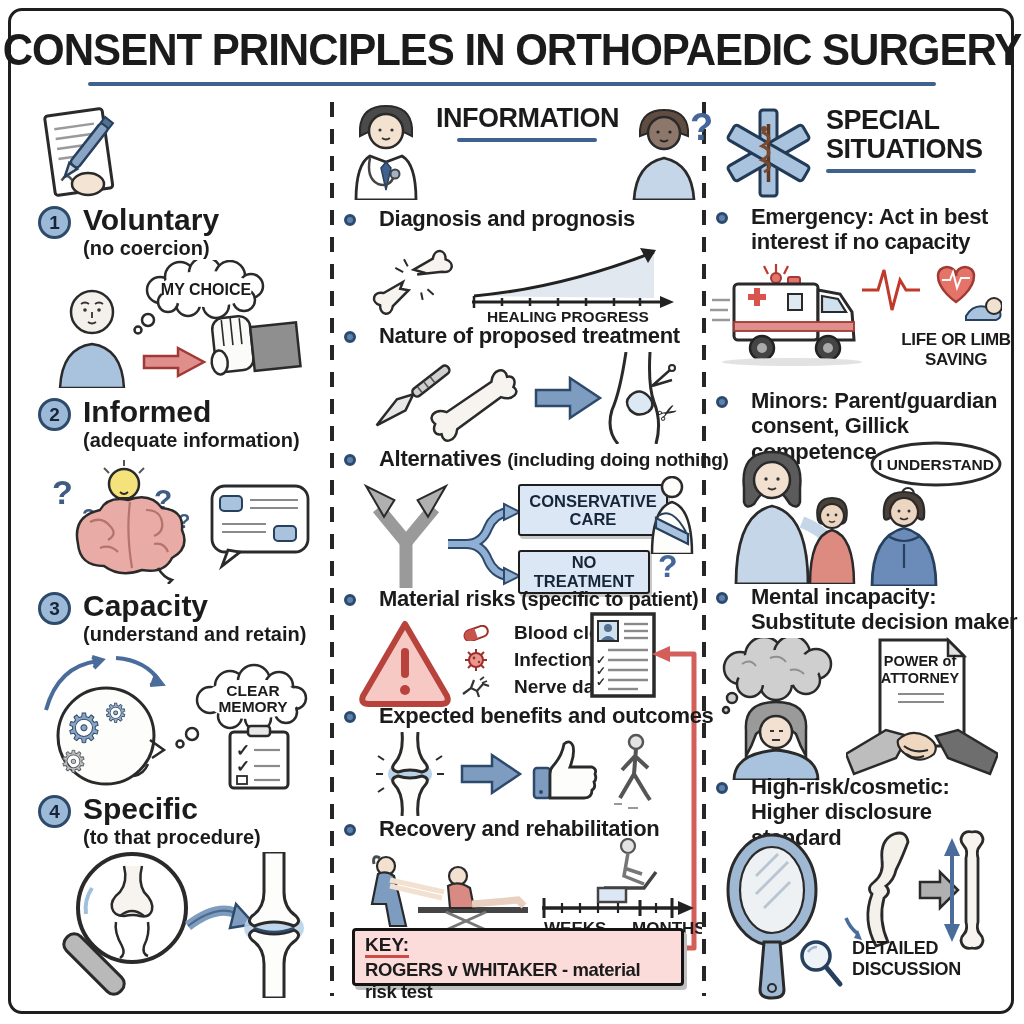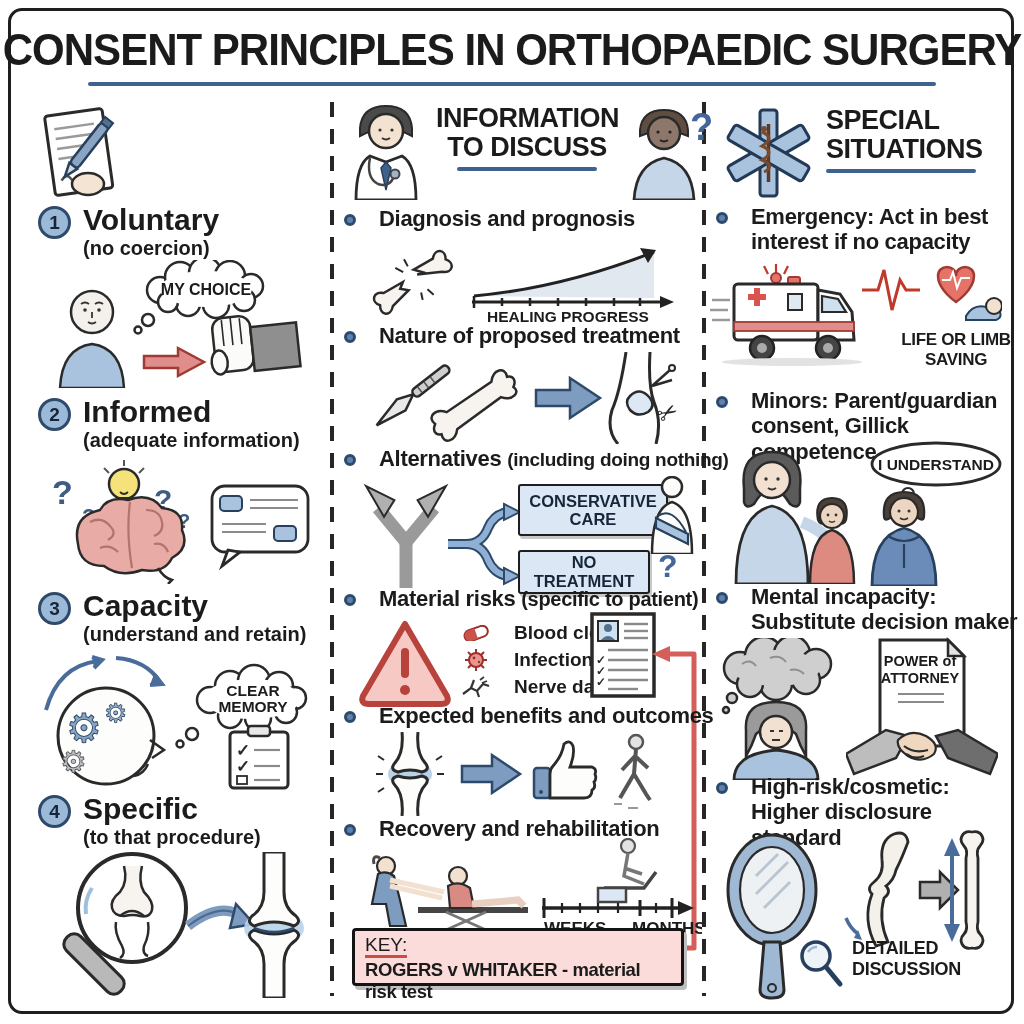--- a/index.html
+++ b/index.html
@@ -24,21 +24,21 @@
   .bullet{position:absolute;display:flex;gap:23px;align-items:flex-start}
   .dot{width:12px;height:12px;border-radius:50%;background:#5f82ab;border:3px solid #2c4a6e;margin-top:8px;flex:none}
   .blabel{font-size:22px;font-weight:bold;line-height:1.15;letter-spacing:-0.3px}
   .bsub{font-size:19px;font-weight:600}
   
   .optbox{position:absolute;background:#dbe7f4;border:2.5px solid #1e1e1e;border-radius:3px;display:flex;align-items:center;justify-content:center;text-align:center;font-weight:bold;color:#16263a;box-shadow:2px 3px 0 #c8c8c8}
   .risk-row{display:flex;align-items:center;gap:24px;margin-bottom:4px}
   .risk-txt{font-size:19px;font-weight:bold}
   .cap{font-size:17px;font-weight:bold;line-height:1.15;letter-spacing:-0.3px}
   #keybox{position:absolute;left:352px;top:928px;width:332px;height:58px;background:#fbdcda;border:3px solid #141414;border-radius:4px;padding:4px 10px;box-shadow:3px 4px 0 #bfbfbf}
-  #keybox .kh{font-size:19px;font-weight:normal;display:inline-block;border-bottom:3px solid #cc4b44;line-height:1.05}
+  #keybox .kh{font-size:19px;font-weight:bold;display:inline-block;border-bottom:3px solid #cc4b44;line-height:1.05}
   #keybox .kt{font-size:18.5px;font-weight:bold;letter-spacing:-0.4px;margin-top:1px}
   .qmark{position:absolute;font-weight:bold;color:#44669a;font-family:"Liberation Sans",sans-serif}
 </style>
 </head>
 <body>
 
 <div id="frame"></div>
 
 <div id="title">CONSENT PRINCIPLES IN ORTHOPAEDIC SURGERY</div>
 <div id="title-rule"></div>
@@ -238,21 +238,20 @@
     <circle cx="32" cy="26" r="1.6" fill="#333"></circle>
       <circle cx="44" cy="26" r="1.6" fill="#333"></circle>
     <path d="M34,34 q4,3 8,0" fill="none" stroke="#333" stroke-width="1.8"></path>
     <path d="M8,96 Q8,60 22,52 L38,58 L54,52 Q68,60 68,96 Z" fill="#fff" stroke="#2a2a2a" stroke-width="2.8"></path>
     <path d="M38,58 L33,64 L38,86 L43,64 Z" fill="#3e618e" stroke="#27405e" stroke-width="1.5"></path>
     <path d="M22,54 Q18,74 30,80 Q42,84 46,72" fill="none" stroke="#444" stroke-width="2.5"></path>
     <circle cx="47" cy="70" r="4.5" fill="#9fb3c9" stroke="#444" stroke-width="2"></circle>
   </svg>
   <div style="width:182px;text-align:center">
     <div class="txt">INFORMATION</div>
-    <div class="txt">TO DISCUSS</div>
     <div class="hrule" style="width:140px;margin:5px auto 0"></div>
   </div>
   <svg width="82" height="96" viewBox="0 0 82 96">
     <path d="M10,26 Q12,6 34,6 Q56,6 58,26 L58,32 Q34,22 10,32 Z" fill="#5f4d42" stroke="#2a2a2a" stroke-width="2"></path>
     <circle cx="34" cy="29" r="16" fill="#8d776b" stroke="#2a2a2a" stroke-width="2.5"></circle>
     <circle cx="28" cy="28" r="1.6" fill="#222"></circle>
       <circle cx="40" cy="28" r="1.6" fill="#222"></circle>
     <path d="M30,36 q4,3 8,0" fill="none" stroke="#222" stroke-width="1.8"></path>
     <path d="M4,96 Q6,60 34,54 Q62,60 64,96 Z" fill="#c5d6e8" stroke="#2a2a2a" stroke-width="2.8"></path>
     <text x="60" y="36" font-size="38" font-weight="bold" fill="#44669a">?</text>

